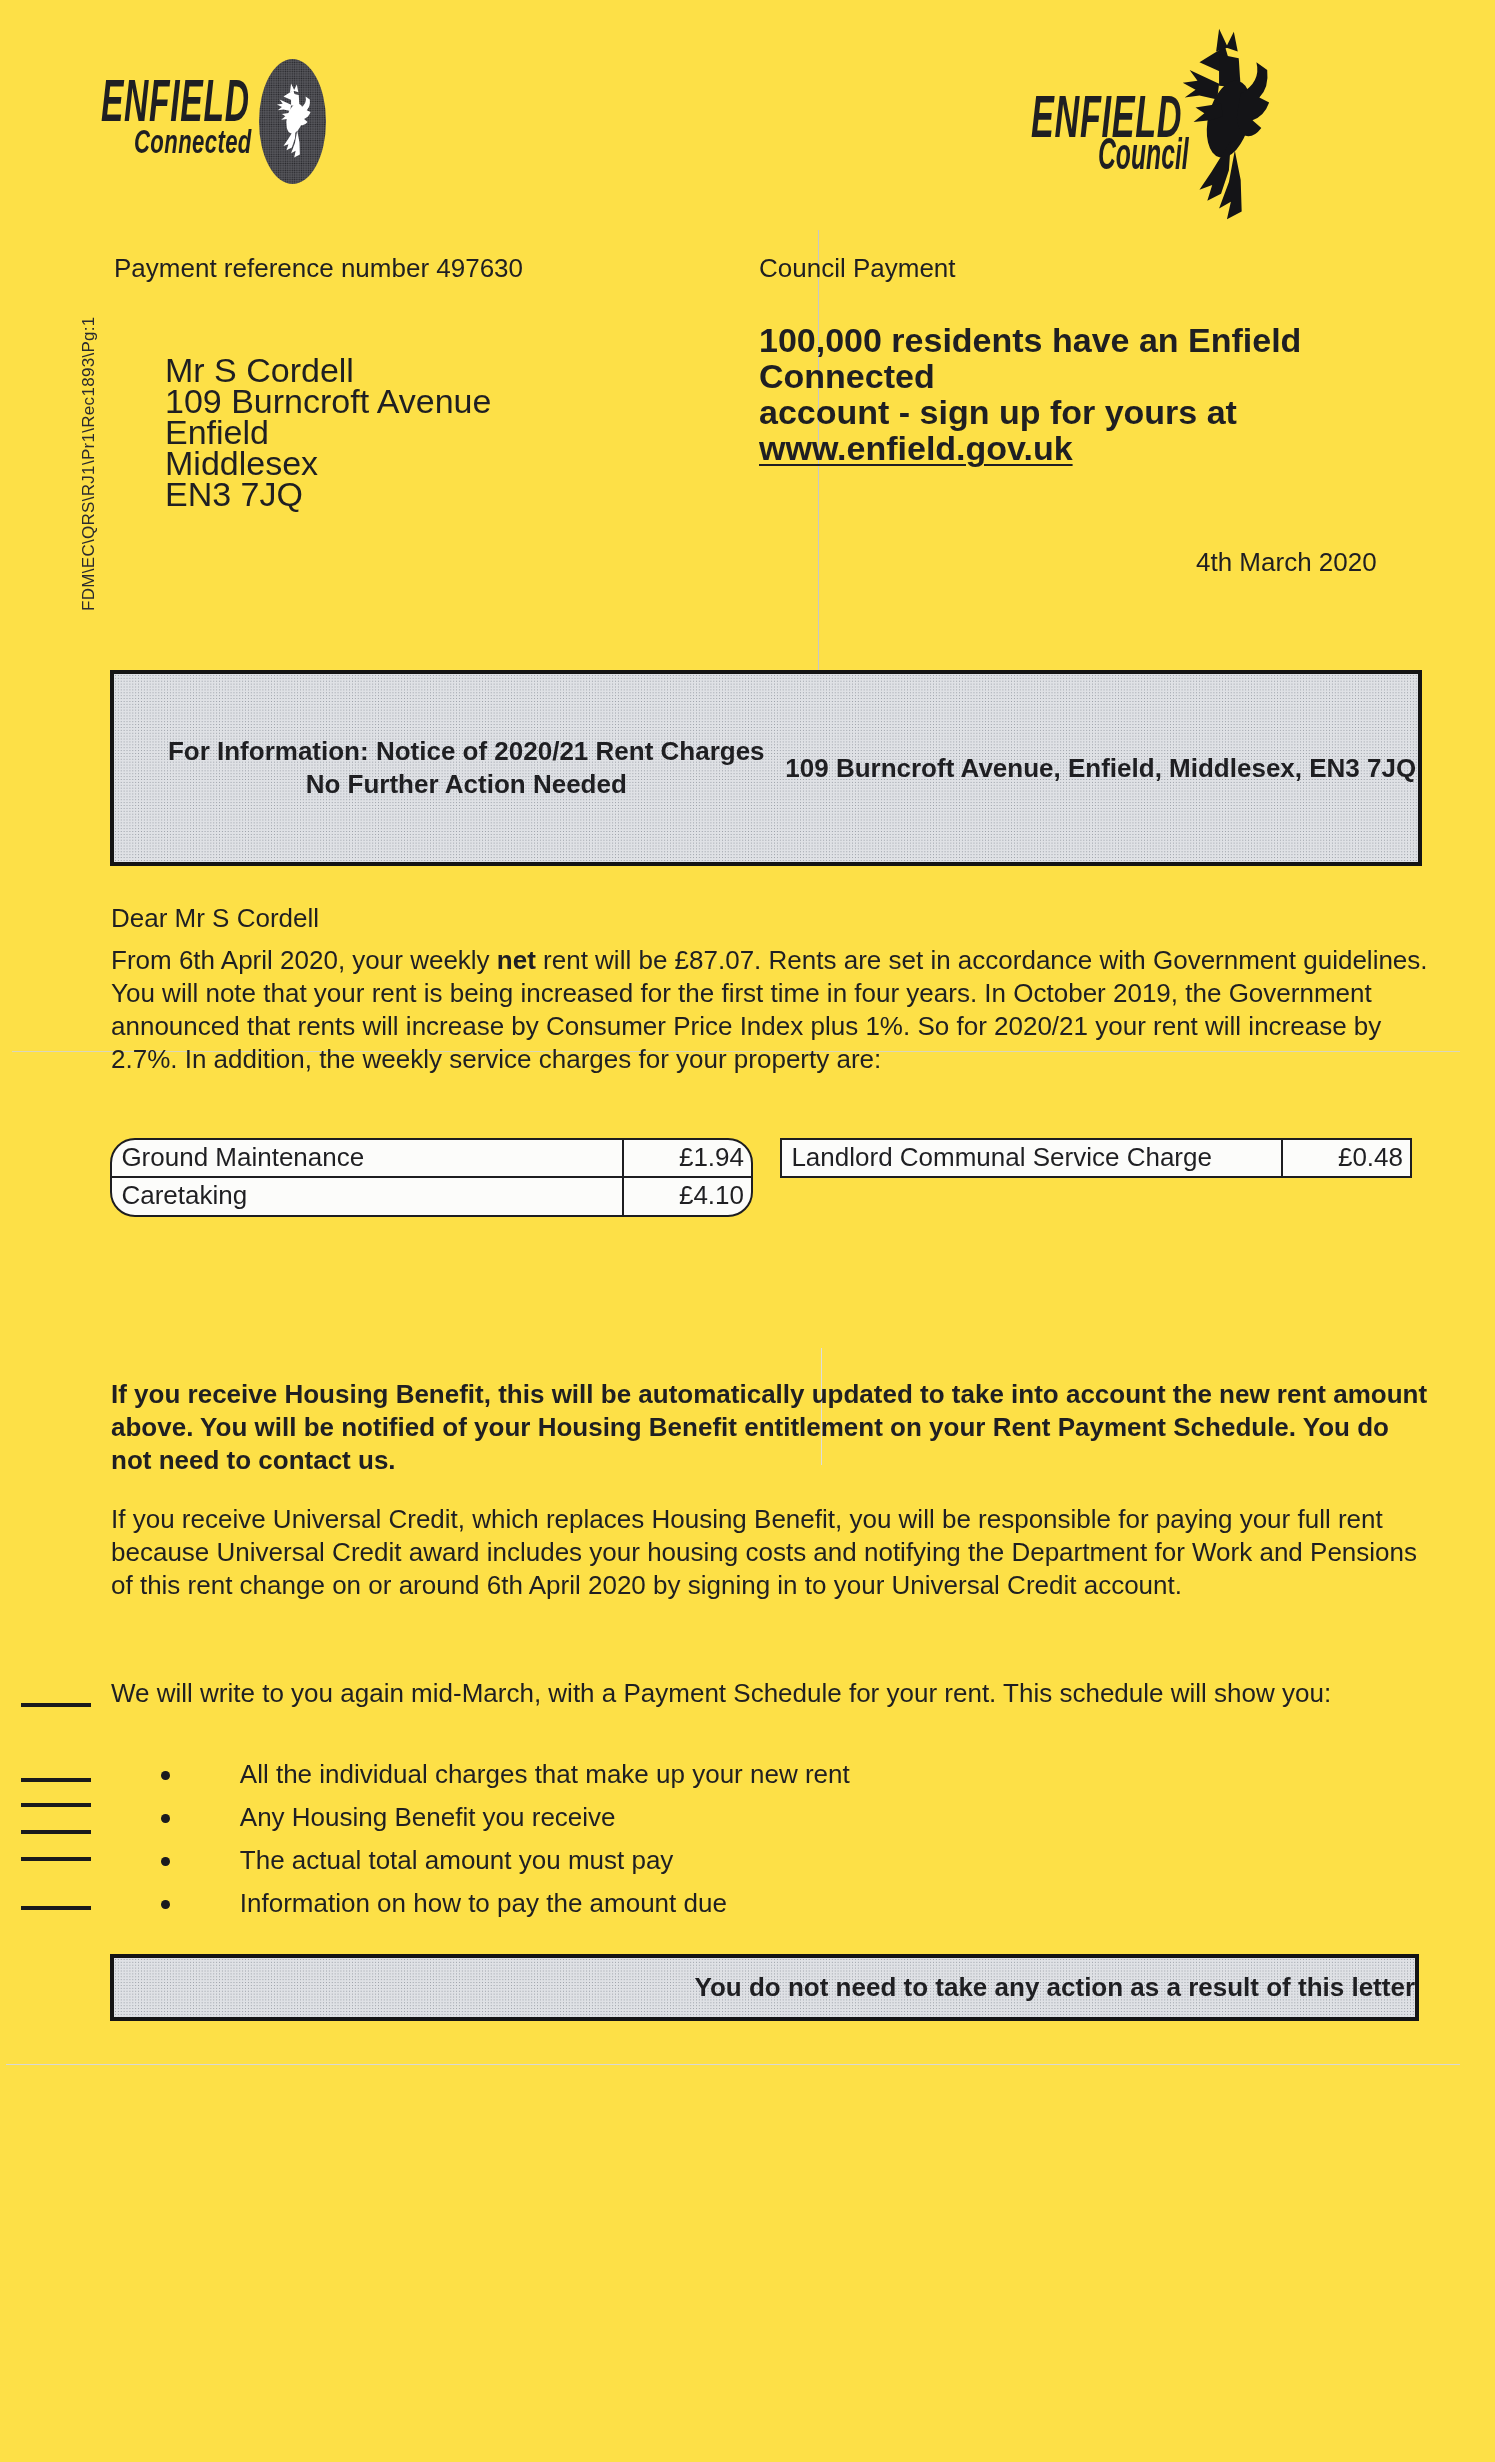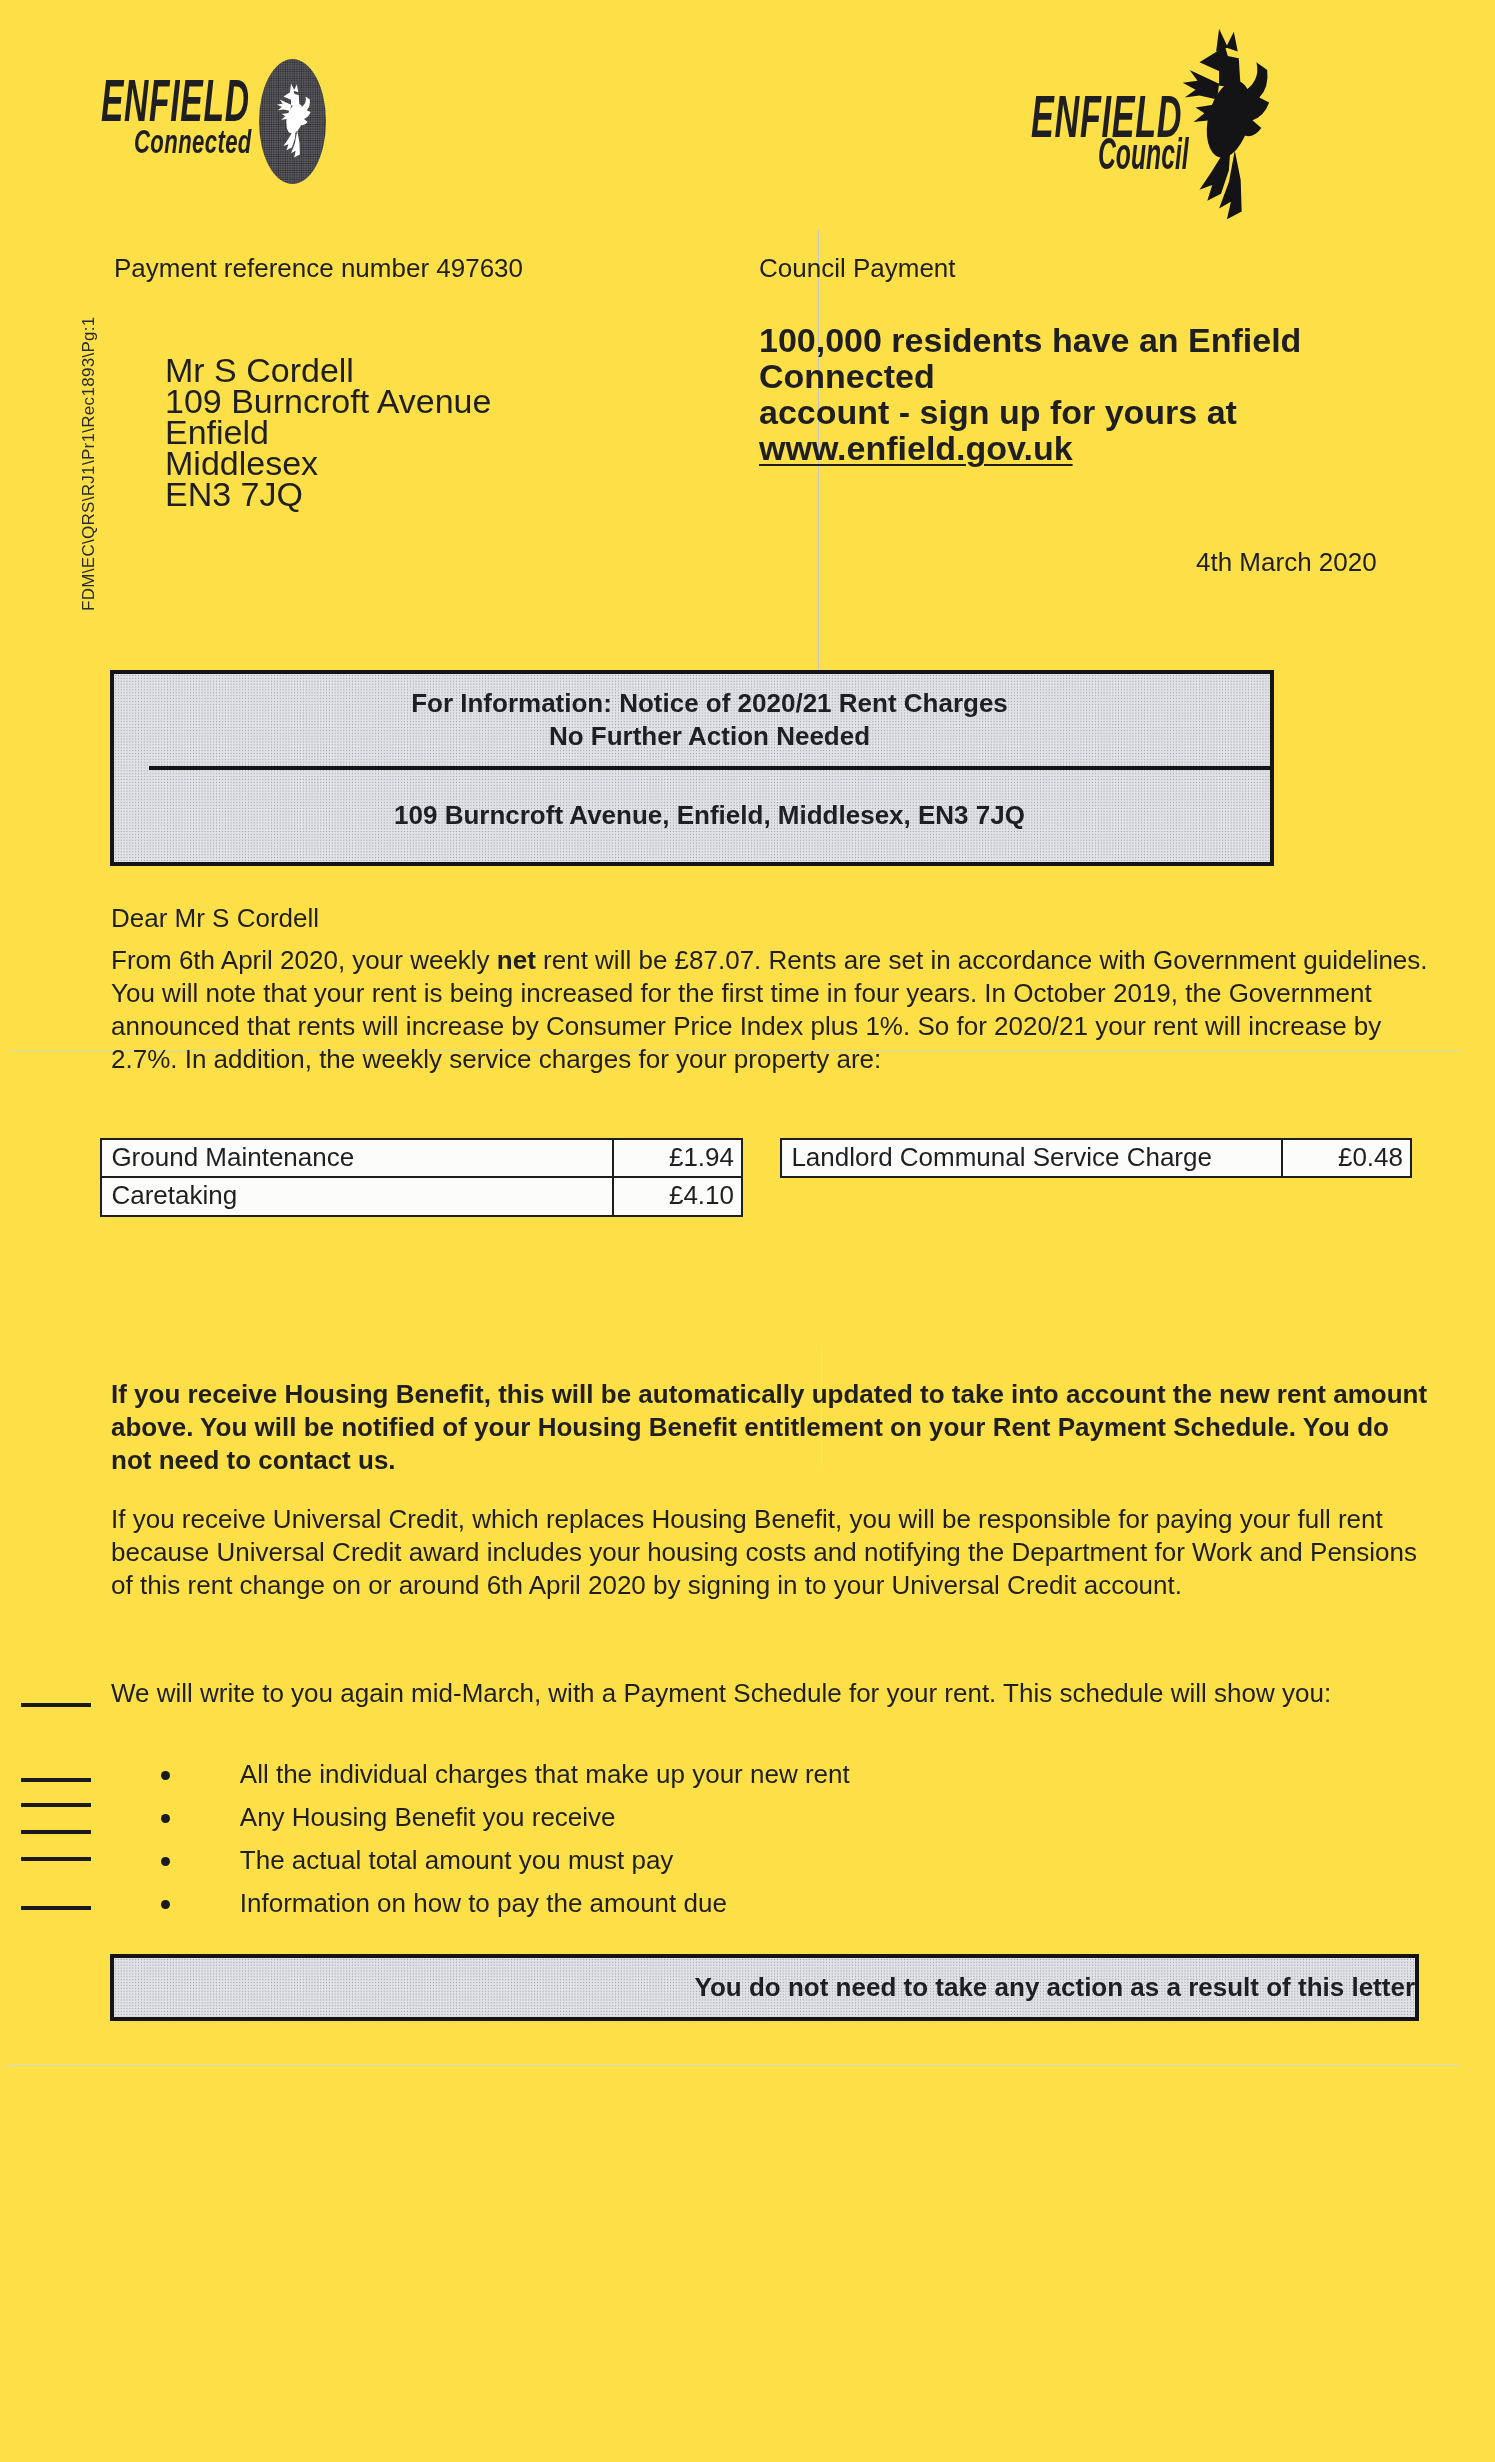--- a/index.html
+++ b/index.html
@@ -37,42 +37,42 @@
   }
   #recipient{left:165px; top:355px; line-height:31px; font-size:34px;}
   #letter-date{left:1196px; top:546px;}
   
   .gray-halftone{
     background-color:#dfe1e5;
     background-image:radial-gradient(rgba(85,92,104,.5) 0.6px, rgba(0,0,0,0) 0.7px);
     background-size:2.9px 2.9px;
   }
   #notice-box{
-    left:110px; top:670px; width:1164px; height:196px;
+    left:110px; top:670px; width:1312px; height:196px;
     border:4.1px solid #141414; box-sizing:border-box;
-    display:flex; flex-direction:column;padding-left:35px;
+    display:flex; flex-direction:row;padding-left:35px;
   }
   #notice-box .nrow{flex:1; display:flex; flex-direction:column; align-items:center; justify-content:center;
     font-weight:bold; text-align:center; line-height:33px;}
   #notice-box .divider{height:3.5px; background:#141414; flex:none;}
   
   .para{left:111px; width:1319px;}
   #salutation{top:902px;}
   #para1{top:944px;}
   #para-hb{top:1378px; font-weight:bold;}
   #para-uc{top:1503px;}
   #para-sched{top:1677px;}
   
   .ctable{border:2.3px solid #1d1d20; box-sizing:border-box; background:#fcfcfa;}
   .ctable .trow{display:flex; align-items:stretch;}
   .ctable .trow + .trow{border-top:2.3px solid #1d1d20;gap:24px;}
   .ctable .tlabel{flex:1; padding:1.8px 9.4px 4.1px 9.4px; line-height:30.5px;}
   .ctable .tval{width:115px; flex:none; border-left:2.3px solid #1d1d20; text-align:right;
                 padding:1.8px 7px 4.1px 4.7px; line-height:30.5px;}
-  #table-left{left:100px; top:1138px; width:643px;}
+  #table-left{left:110px; top:1138px; width:643px;border-radius:25px;}
   #table-right{left:780px; top:1138px; width:632px;}
   
   #bullet-list{left:161px; top:1758px; width:997px;}
   .bullet-item{display:flex; align-items:flex-start; margin-bottom:10px; line-height:33px;gap:36px;}
   .bullet-dot{width:8.8px; height:8.8px; border-radius:50%; background:#1b1b1e; flex:none;
               margin:13px 34px 0 0;}
   
   #footer-box{
     left:110px; top:1954px; width:1309px; height:67px;
     border:4.1px solid #141414; box-sizing:border-box;

